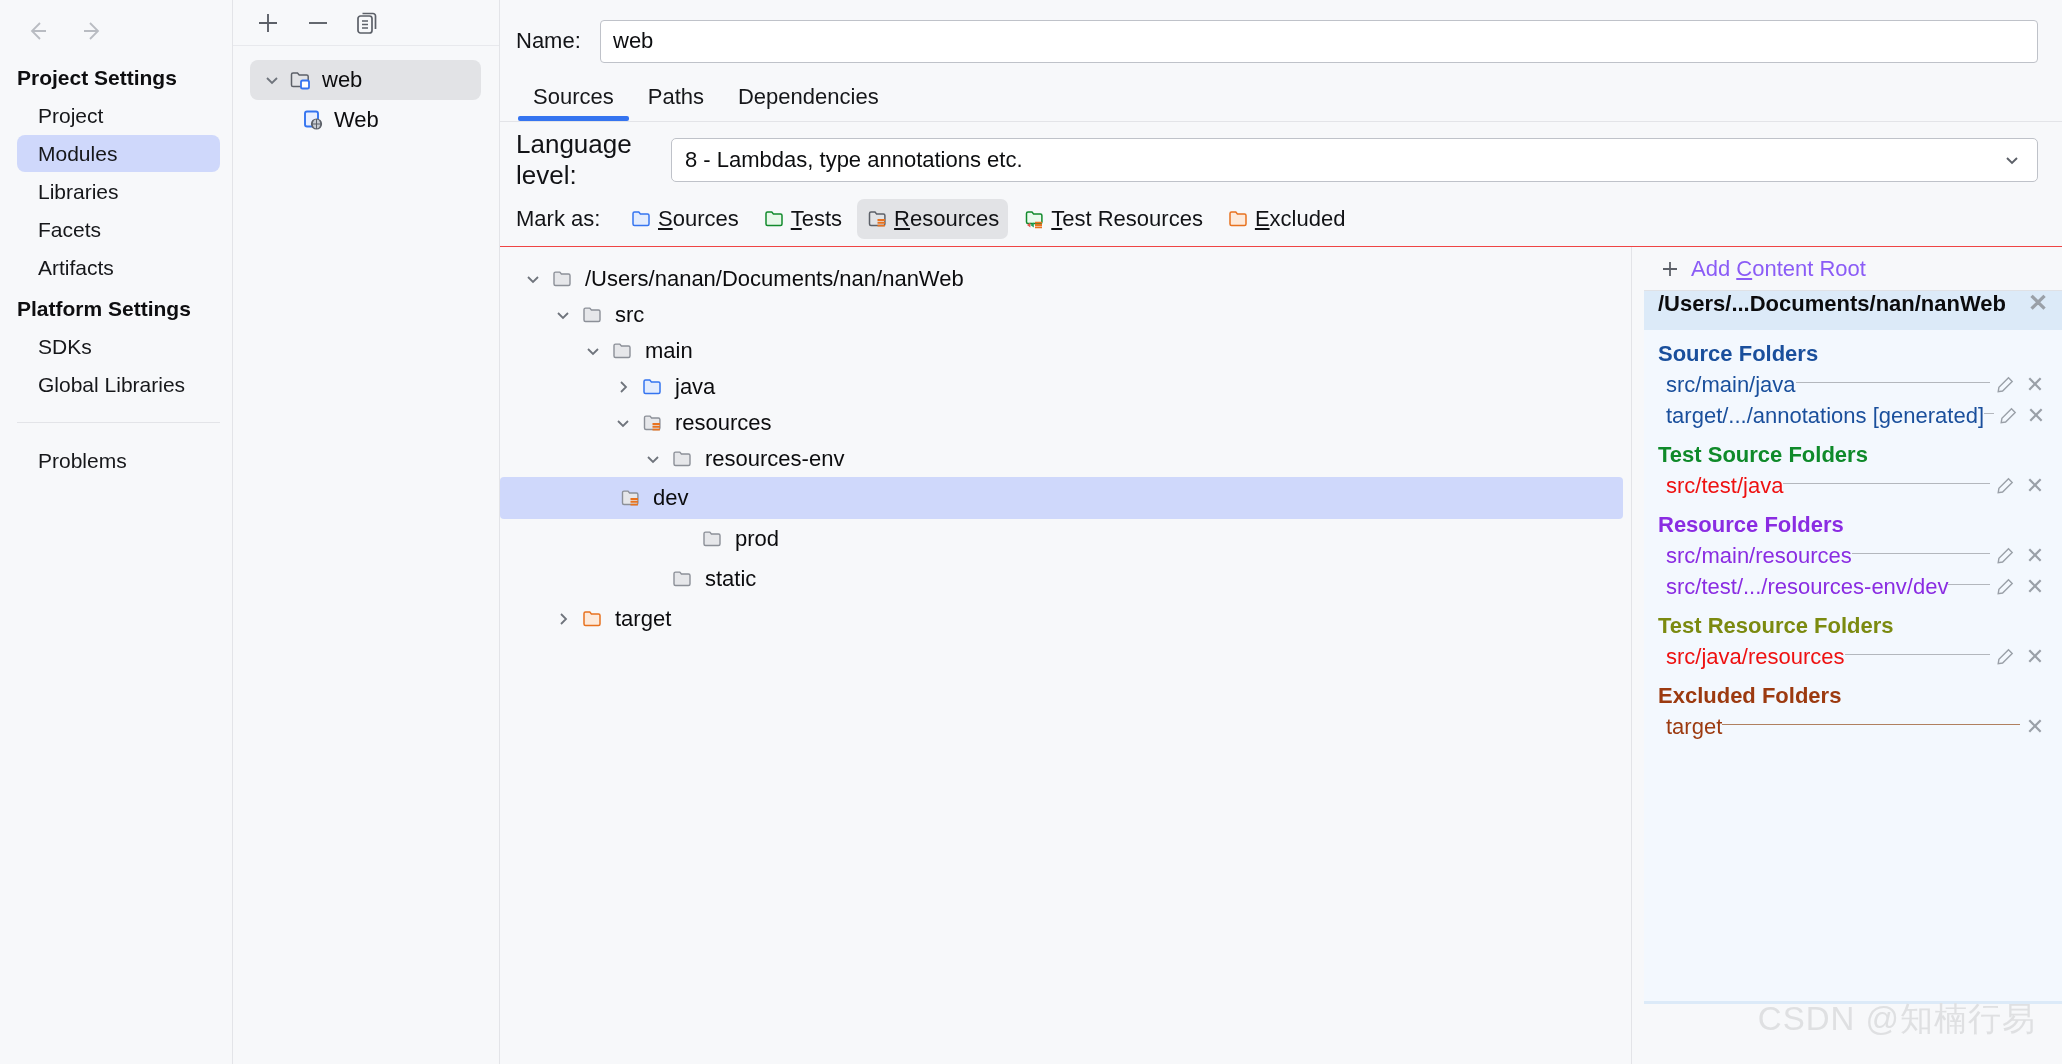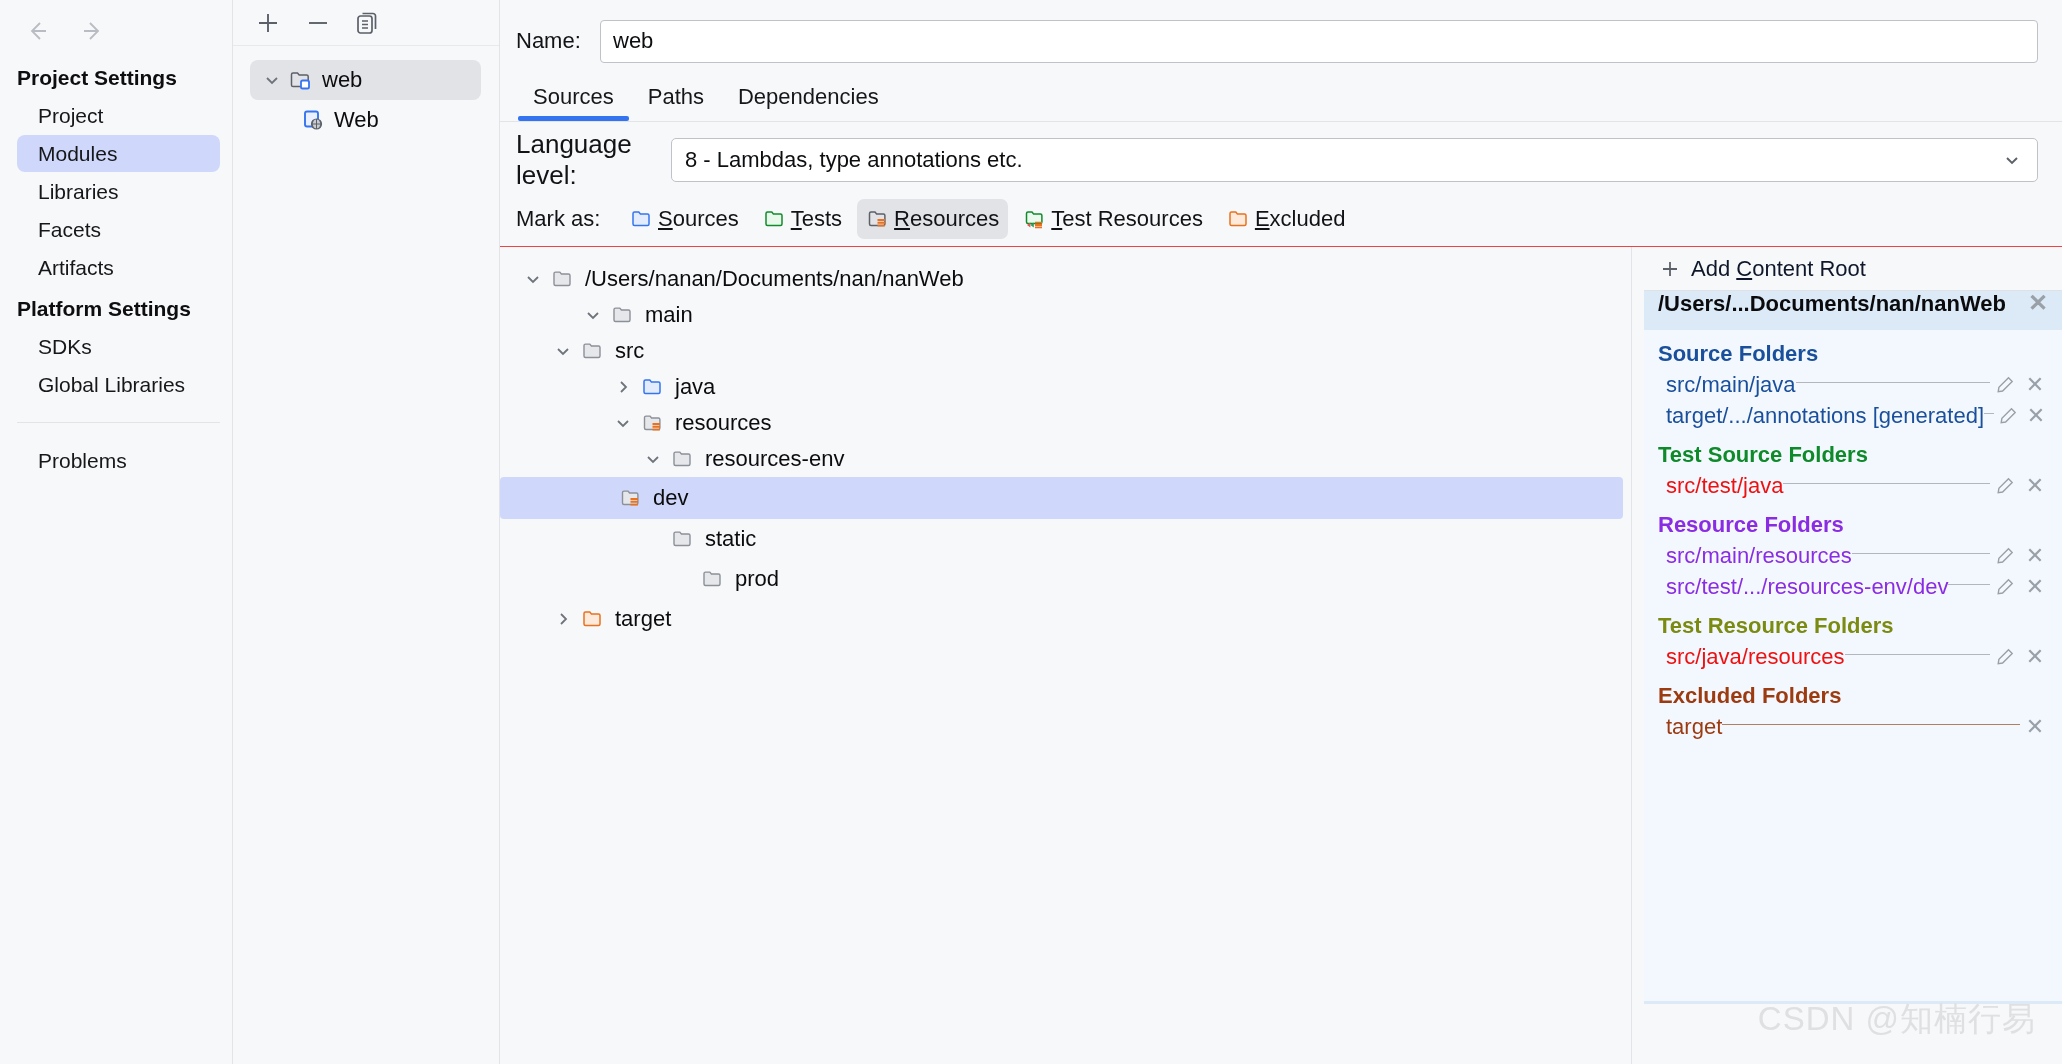--- a/index.html
+++ b/index.html
@@ -207,21 +207,21 @@
   .rootspanel {
     width: 418px; flex: 0 0 418px;
     background: #f3f8fe;
     display: flex; flex-direction: column;
     overflow: hidden;
   }
   .addroot {
     display: flex; align-items: center; gap: 9px;
     height: 44px; flex: 0 0 44px;
     padding-left: 14px;
-    font-size: 22px; color: #0f172a;
+    font-size: 22px; color: #8b5cf6;
     background: #f7f8fa;
     border-bottom: 1px solid #e0e1e5;
   }
   .addroot .plus { color: #5c6068; display: flex; }
   .rootheader {
     height: 39px; flex: 0 0 39px;
     background: #dceaf8;
     display: flex; justify-content: space-between;
     padding: 0 14px 0 14px;
     font-size: 22px; font-weight: bold; color: #0b0b0d;
@@ -447,48 +447,48 @@
                 </svg>
             </div>
             <div class="ico">
               <svg width="24" height="24" viewBox="0 0 24 24" fill="none">
                   <path d="M3 6.6 a1.5 1.5 0 0 1 1.5-1.5 H8.8 l1.6 1.9 h7.1 a1.5 1.5 0 0 1 1.5 1.5 V17 a1.5 1.5 0 0 1-1.5 1.5 H4.5 A1.5 1.5 0 0 1 3 17 Z" fill="#e6e7ea" stroke="#8c9098" stroke-width="1.4"></path>
                 </svg>
             </div>
             <div class="lbl">/Users/nanan/Documents/nan/nanWeb</div>
           </div>
 
+          <div class="frow" style="padding-left:48px">
+            <div class="chev">
+              <svg width="20" height="20" viewBox="0 0 20 20" fill="none" stroke="currentColor" stroke-width="1.8">
+                  <path d="M5 8 L10 13 L15 8"></path>
+                </svg>
+            </div>
+            <div class="ico">
+              <svg width="24" height="24" viewBox="0 0 24 24" fill="none">
+                  <path d="M3 6.6 a1.5 1.5 0 0 1 1.5-1.5 H8.8 l1.6 1.9 h7.1 a1.5 1.5 0 0 1 1.5 1.5 V17 a1.5 1.5 0 0 1-1.5 1.5 H4.5 A1.5 1.5 0 0 1 3 17 Z" fill="#e6e7ea" stroke="#8c9098" stroke-width="1.4"></path>
+                </svg>
+            </div>
+            <div class="lbl">src</div>
+          </div>
+
           <div class="frow" style="padding-left:78px">
             <div class="chev">
               <svg width="20" height="20" viewBox="0 0 20 20" fill="none" stroke="currentColor" stroke-width="1.8">
                   <path d="M5 8 L10 13 L15 8"></path>
                 </svg>
             </div>
             <div class="ico">
               <svg width="24" height="24" viewBox="0 0 24 24" fill="none">
                   <path d="M3 6.6 a1.5 1.5 0 0 1 1.5-1.5 H8.8 l1.6 1.9 h7.1 a1.5 1.5 0 0 1 1.5 1.5 V17 a1.5 1.5 0 0 1-1.5 1.5 H4.5 A1.5 1.5 0 0 1 3 17 Z" fill="#e6e7ea" stroke="#8c9098" stroke-width="1.4"></path>
                 </svg>
             </div>
             <div class="lbl">main</div>
           </div>
 
-          <div class="frow" style="padding-left:48px">
-            <div class="chev">
-              <svg width="20" height="20" viewBox="0 0 20 20" fill="none" stroke="currentColor" stroke-width="1.8">
-                  <path d="M5 8 L10 13 L15 8"></path>
-                </svg>
-            </div>
-            <div class="ico">
-              <svg width="24" height="24" viewBox="0 0 24 24" fill="none">
-                  <path d="M3 6.6 a1.5 1.5 0 0 1 1.5-1.5 H8.8 l1.6 1.9 h7.1 a1.5 1.5 0 0 1 1.5 1.5 V17 a1.5 1.5 0 0 1-1.5 1.5 H4.5 A1.5 1.5 0 0 1 3 17 Z" fill="#e6e7ea" stroke="#8c9098" stroke-width="1.4"></path>
-                </svg>
-            </div>
-            <div class="lbl">src</div>
-          </div>
-
           <div class="frow" style="padding-left:108px">
             <div class="chev">
               <svg width="20" height="20" viewBox="0 0 20 20" fill="none" stroke="currentColor" stroke-width="1.8">
                   <path d="M8 5 L13 10 L8 15"></path>
                 </svg>
             </div>
             <div class="ico">
               <svg width="24" height="24" viewBox="0 0 24 24" fill="none">
                   <path d="M3 6.6 a1.5 1.5 0 0 1 1.5-1.5 H8.8 l1.6 1.9 h7.1 a1.5 1.5 0 0 1 1.5 1.5 V17 a1.5 1.5 0 0 1-1.5 1.5 H4.5 A1.5 1.5 0 0 1 3 17 Z" fill="#e3ecfd" stroke="#3574f0" stroke-width="1.5"></path>
                 </svg>
@@ -528,36 +528,36 @@
           <div class="frow selected" style="padding-left:116px;height:42px;border-radius:4px;margin-right:8px">
             <div class="ico">
               <svg width="24" height="24" viewBox="0 0 24 24" fill="none">
                 <path d="M3.5 6.6 a1.5 1.5 0 0 1 1.5-1.5 H9 l1.6 1.9 h6.8 a1.5 1.5 0 0 1 1.5 1.5 V17 a1.5 1.5 0 0 1-1.5 1.5 H5 A1.5 1.5 0 0 1 3.5 17 Z" fill="#e6e7ea" stroke="#8c9098" stroke-width="1.4"></path>
                 <path d="M11.5 13 H19 M11.5 15.8 H19 M11.5 18.6 H19" stroke="#e8721f" stroke-width="1.9"></path>
               </svg>
             </div>
             <div class="lbl">dev</div>
           </div>
 
+          <div class="frow" style="padding-left:198px;height:40px">
+            <div class="ico">
+              <svg width="24" height="24" viewBox="0 0 24 24" fill="none">
+                  <path d="M3 6.6 a1.5 1.5 0 0 1 1.5-1.5 H8.8 l1.6 1.9 h7.1 a1.5 1.5 0 0 1 1.5 1.5 V17 a1.5 1.5 0 0 1-1.5 1.5 H4.5 A1.5 1.5 0 0 1 3 17 Z" fill="#e6e7ea" stroke="#8c9098" stroke-width="1.4"></path>
+                </svg>
+            </div>
+            <div class="lbl">prod</div>
+          </div>
+
           <div class="frow" style="padding-left:168px;height:40px">
             <div class="ico">
               <svg width="24" height="24" viewBox="0 0 24 24" fill="none">
                   <path d="M3 6.6 a1.5 1.5 0 0 1 1.5-1.5 H8.8 l1.6 1.9 h7.1 a1.5 1.5 0 0 1 1.5 1.5 V17 a1.5 1.5 0 0 1-1.5 1.5 H4.5 A1.5 1.5 0 0 1 3 17 Z" fill="#e6e7ea" stroke="#8c9098" stroke-width="1.4"></path>
                 </svg>
             </div>
             <div class="lbl">static</div>
-          </div>
-
-          <div class="frow" style="padding-left:198px;height:40px">
-            <div class="ico">
-              <svg width="24" height="24" viewBox="0 0 24 24" fill="none">
-                  <path d="M3 6.6 a1.5 1.5 0 0 1 1.5-1.5 H8.8 l1.6 1.9 h7.1 a1.5 1.5 0 0 1 1.5 1.5 V17 a1.5 1.5 0 0 1-1.5 1.5 H4.5 A1.5 1.5 0 0 1 3 17 Z" fill="#e6e7ea" stroke="#8c9098" stroke-width="1.4"></path>
-                </svg>
-            </div>
-            <div class="lbl">prod</div>
           </div>
 
           <div class="frow" style="padding-left:48px;height:40px">
             <div class="chev">
               <svg width="20" height="20" viewBox="0 0 20 20" fill="none" stroke="currentColor" stroke-width="1.8">
                   <path d="M8 5 L13 10 L8 15"></path>
                 </svg>
             </div>
             <div class="ico">
               <svg width="24" height="24" viewBox="0 0 24 24" fill="none">

